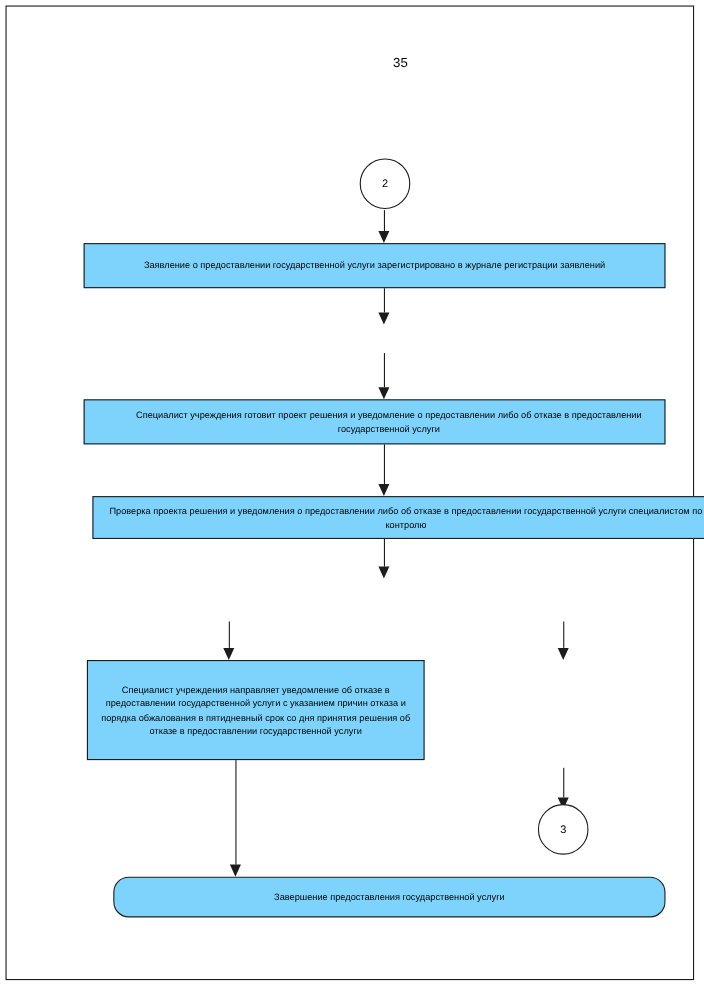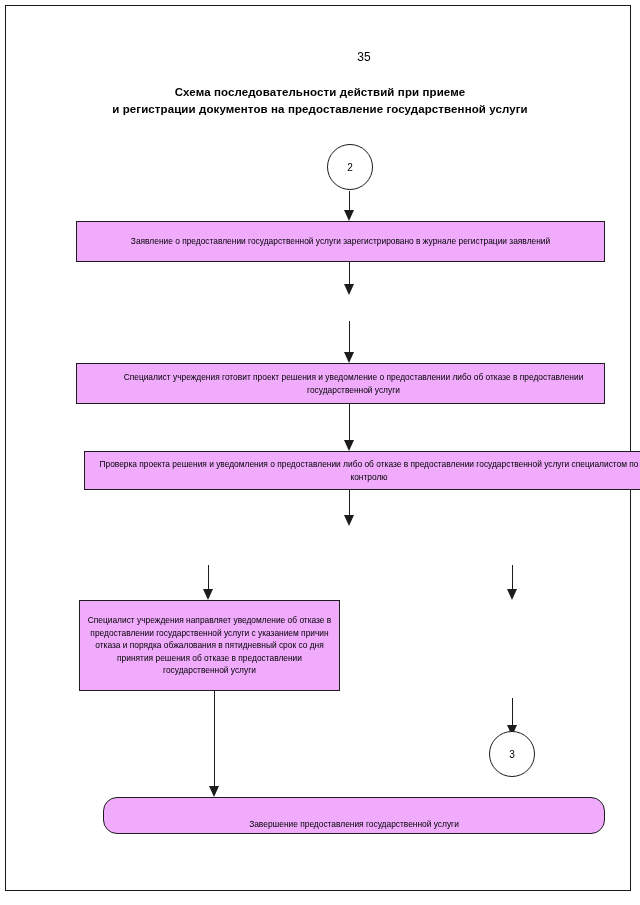--- a/index.html
+++ b/index.html
@@ -47,21 +47,21 @@
     font-weight: bold;
     line-height: 17px;
     letter-spacing: 0.1px;
   }
   .doc-title .t-line { display: block; }
 
   
   .node {
     position: absolute;
     border: 1px solid #1c1c1c;
-    background: #f0abfc;
+    background: #7dd3fc;
     box-sizing: border-box;
     display: flex;
     align-items: center;
     justify-content: center;
     text-align: center;
     font-size: 8.4px;
     line-height: 12.4px;
     padding: 3px 6px;
   }
   .node .txt { display: block; width: 100%; }
@@ -108,24 +108,20 @@
   }
 </style>
 </head>
 <body>
 
 <div class="page">
   <div class="page-frame"></div>
 
   <div class="page-number">35</div>
 
-  <div class="doc-title">
-    <span class="t-line">Схема последовательности действий при приеме</span>
-    <span class="t-line">и регистрации документов на предоставление государственной услуги</span>
-  </div>
 
   <div class="conn-circle" style="left:327px; top:144px;">
     <span>2</span>
   </div>
 
   <div class="arrow" style="left:344px; top:191px; height:30px;">
     <div class="shaft" style="height:19px;"></div>
     <div class="head" style="top:19px;"></div>
   </div>
 
@@ -166,35 +162,35 @@
   <div class="arrow" style="left:203px; top:565px; height:35px;">
     <div class="shaft" style="height:24px;"></div>
     <div class="head" style="top:24px;"></div>
   </div>
 
   <div class="arrow" style="left:507px; top:565px; height:35px;">
     <div class="shaft" style="height:24px;"></div>
     <div class="head" style="top:24px;"></div>
   </div>
 
-  <div class="node" style="left:79px; top:600px; width:261px; height:91px;">
+  <div class="node" style="left:79px; top:600px; width:307px; height:91px;">
     <span class="txt">Специалист учреждения направляет уведомление об отказе в предоставлении государственной услуги с указанием причин отказа и порядка обжалования в пятидневный срок со дня принятия решения об отказе в предоставлении государственной услуги</span>
   </div>
 
 
   <div class="arrow" style="left:209px; top:691px; height:106px;">
     <div class="shaft" style="height:95px;"></div>
     <div class="head" style="top:95px;"></div>
   </div>
 
   <div class="arrow" style="left:507px; top:698px; height:38px;">
     <div class="shaft" style="height:27px;"></div>
     <div class="head" style="top:27px;"></div>
   </div>
 
   <div class="conn-circle" style="left:489px; top:731px;">
     <span>3</span>
   </div>
 
-  <div class="node terminator" style="left:103px; top:797px; width:502px; height:37px;align-items:flex-end;">
+  <div class="node terminator" style="left:103px; top:797px; width:502px; height:37px;">
     <span class="txt">Завершение предоставления государственной услуги</span>
   </div>
 </div>
 
 </body></html>

